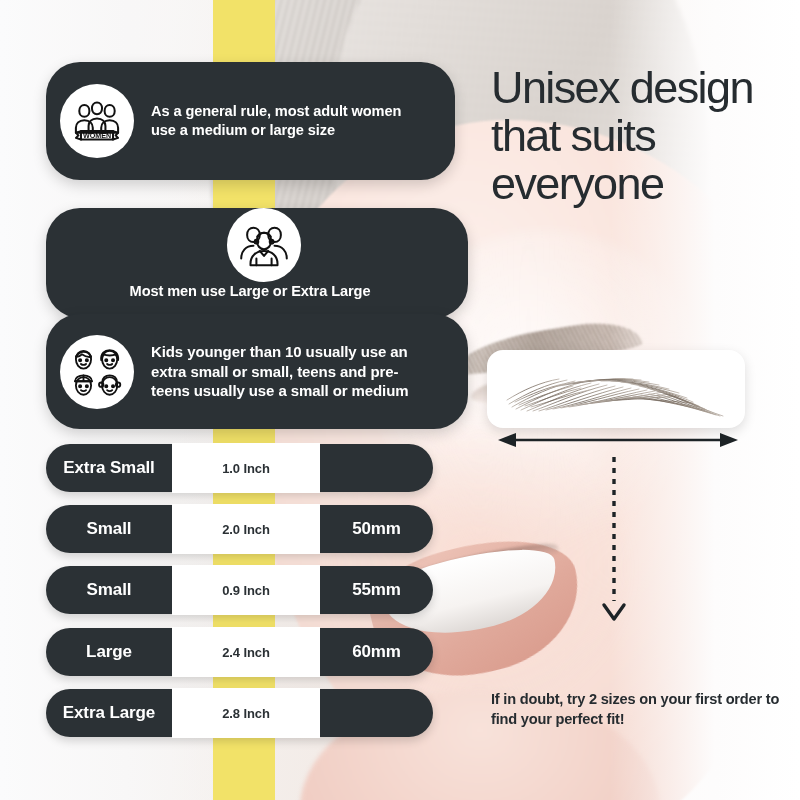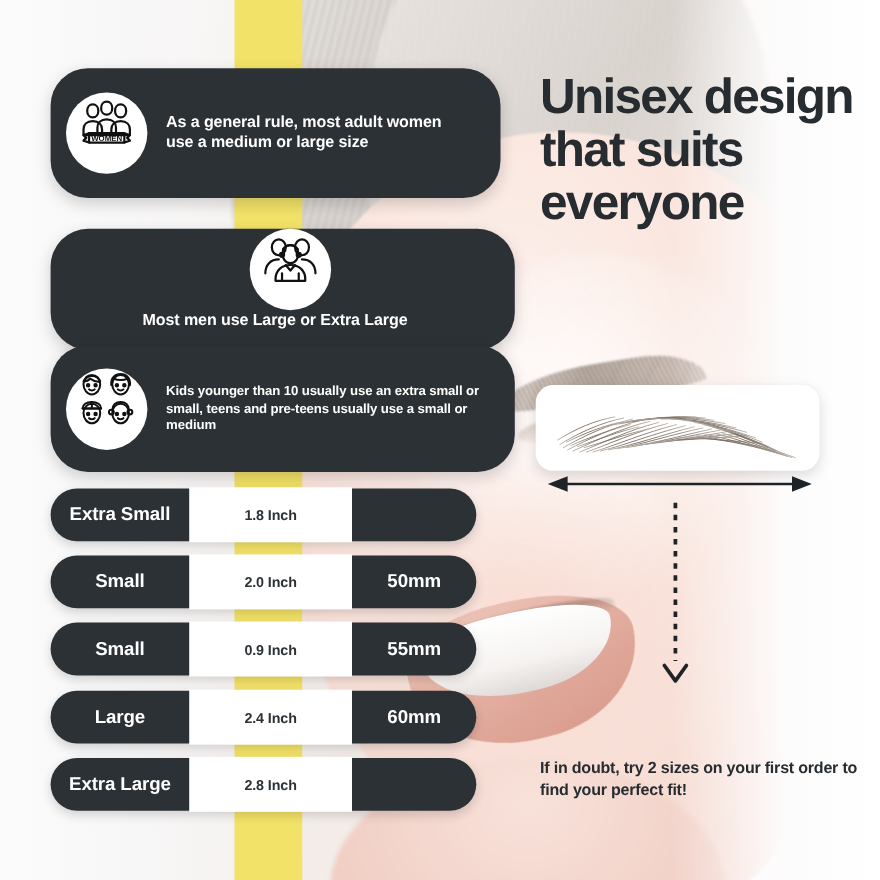--- a/index.html
+++ b/index.html
@@ -162,34 +162,34 @@
   #card-0 { left: 46px; top: 62px;  width: 409px; height: 118px; }
   #card-1 { left: 46px; top: 208px; width: 422px; height: 110px; flex-direction: column; }
   #card-2 { left: 46px; top: 314px; width: 422px; height: 115px; }
 
   .card-icon-wrap {
     flex: 0 0 auto;
     width: 74px; height: 74px;
     margin-left: 14px;
     border-radius: 50%;
     background: #ffffff;
-    display: flex; justify-content: center;
+    display: flex; align-items: center; justify-content: center;
   }
   .card-icon-wrap svg { display: block; }
 
   .card-text {
     color: #ffffff;
     font-weight: bold;
     font-size: 14.6px;
     line-height: 1.33;
     margin-left: 17px;
     padding-right: 31px;
     letter-spacing: -.1px;
   }
-  #card-2 .card-text { font-size: 12px; line-height: 1.30; }
+  #card-2 .card-text { font-size: 15px; line-height: 1.30; }
 
   
   .size-row { position: absolute; left: 46px; width: 387px; height: 48px; }
 
   .row-pill {
     position: absolute; inset: 0;
     background: #2b3135;
     border-radius: 24px;
     box-shadow: 0 4px 10px rgba(0,0,0,.16);
   }
@@ -217,21 +217,21 @@
     font-size: 13px;
     letter-spacing: -.1px;
   }
 
   
   #headline {
     position: absolute;
     left: 491px; top: 64px;
     width: 300px;
     color: #262c30;
-    font-weight: bold;
+    font-weight: normal;
     font-size: 45px;
     line-height: 1.07;
     letter-spacing: -1.6px;
   }
 
   #brow-card {
     position: absolute;
     left: 487px; top: 350px;
     width: 258px; height: 78px;
     background: #ffffff;
@@ -369,21 +369,21 @@
         </g>
       </svg>
     </div>
     <div class="card-text">Kids younger than 10 usually use an extra small or small, teens and pre-teens usually use a small or medium</div>
   </div>
 
   <div class="size-row" style="top:444px">
     <div class="row-pill"></div>
     <div class="cell cell-name">Extra Small</div>
     <div class="row-center">
-        <span class="cell-inch">1.8 Inch</span>
+        <span class="cell-inch">1.0 Inch</span>
       </div>
   </div>
 
   <div class="size-row" style="top:505px">
     <div class="row-pill"></div>
     <div class="cell cell-name">Small</div>
     <div class="row-center">
         <span class="cell-inch">2.0 Inch</span>
       </div>
     <div class="cell cell-mm">50mm</div>

